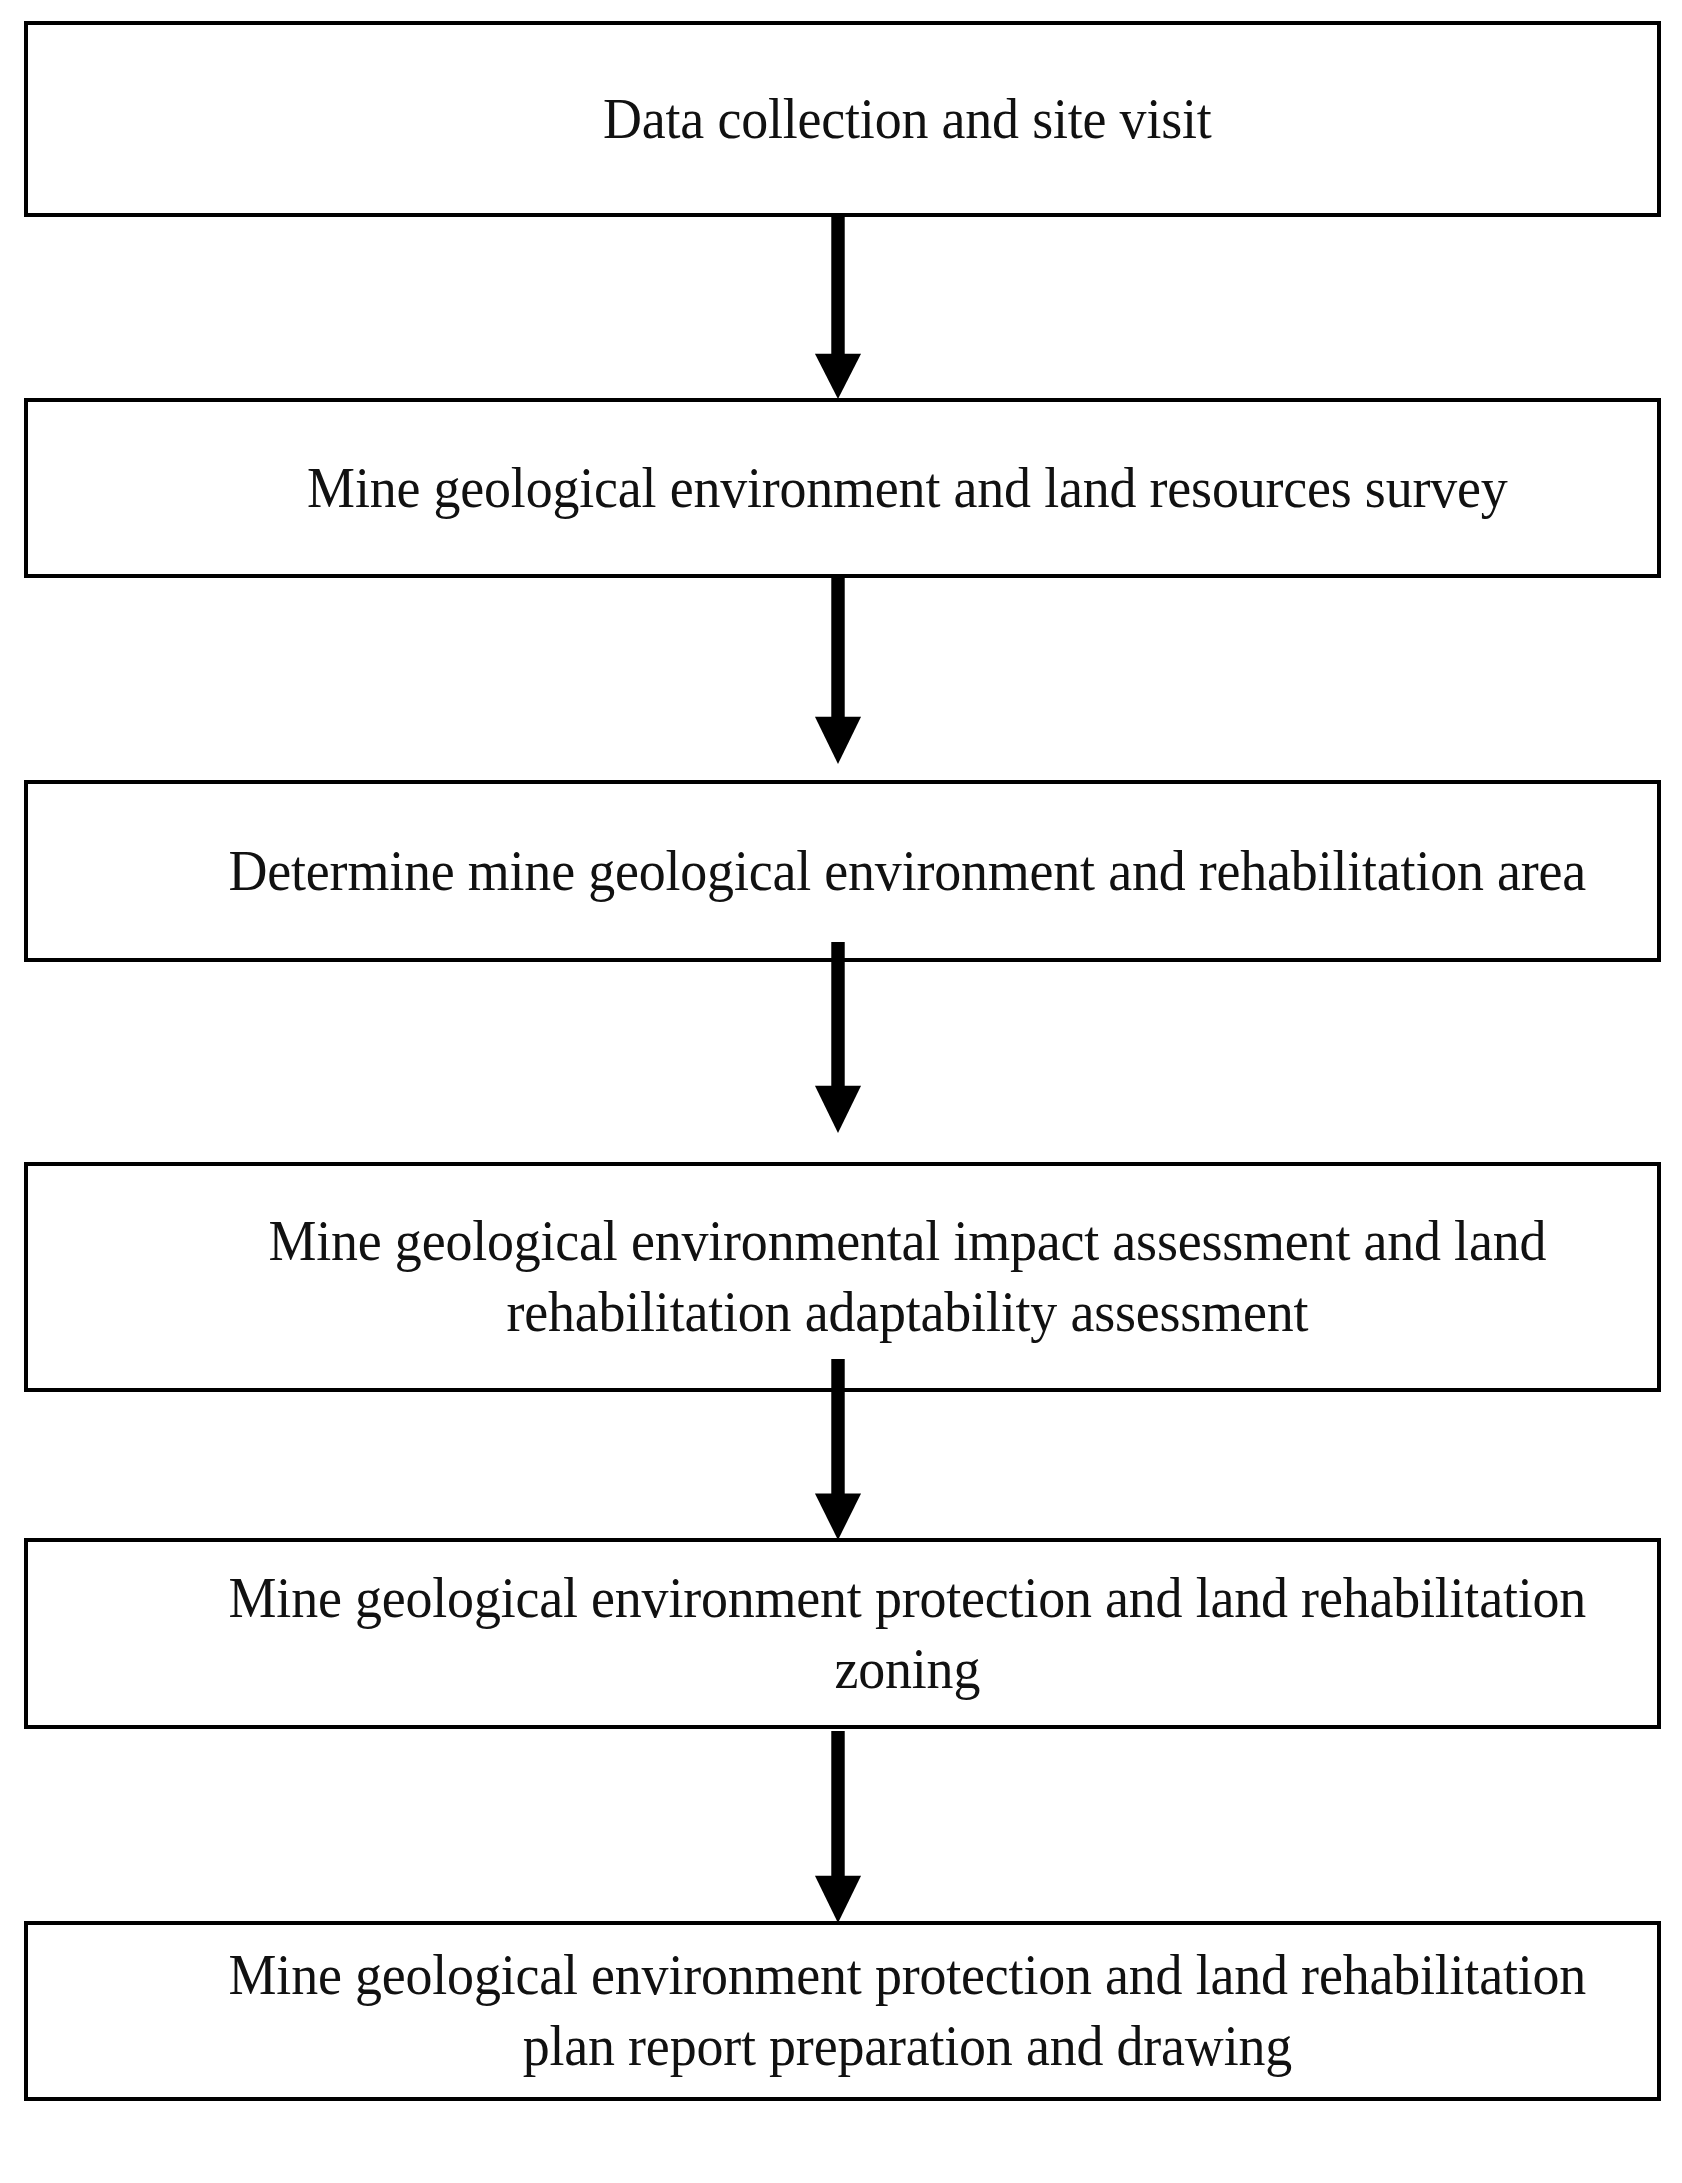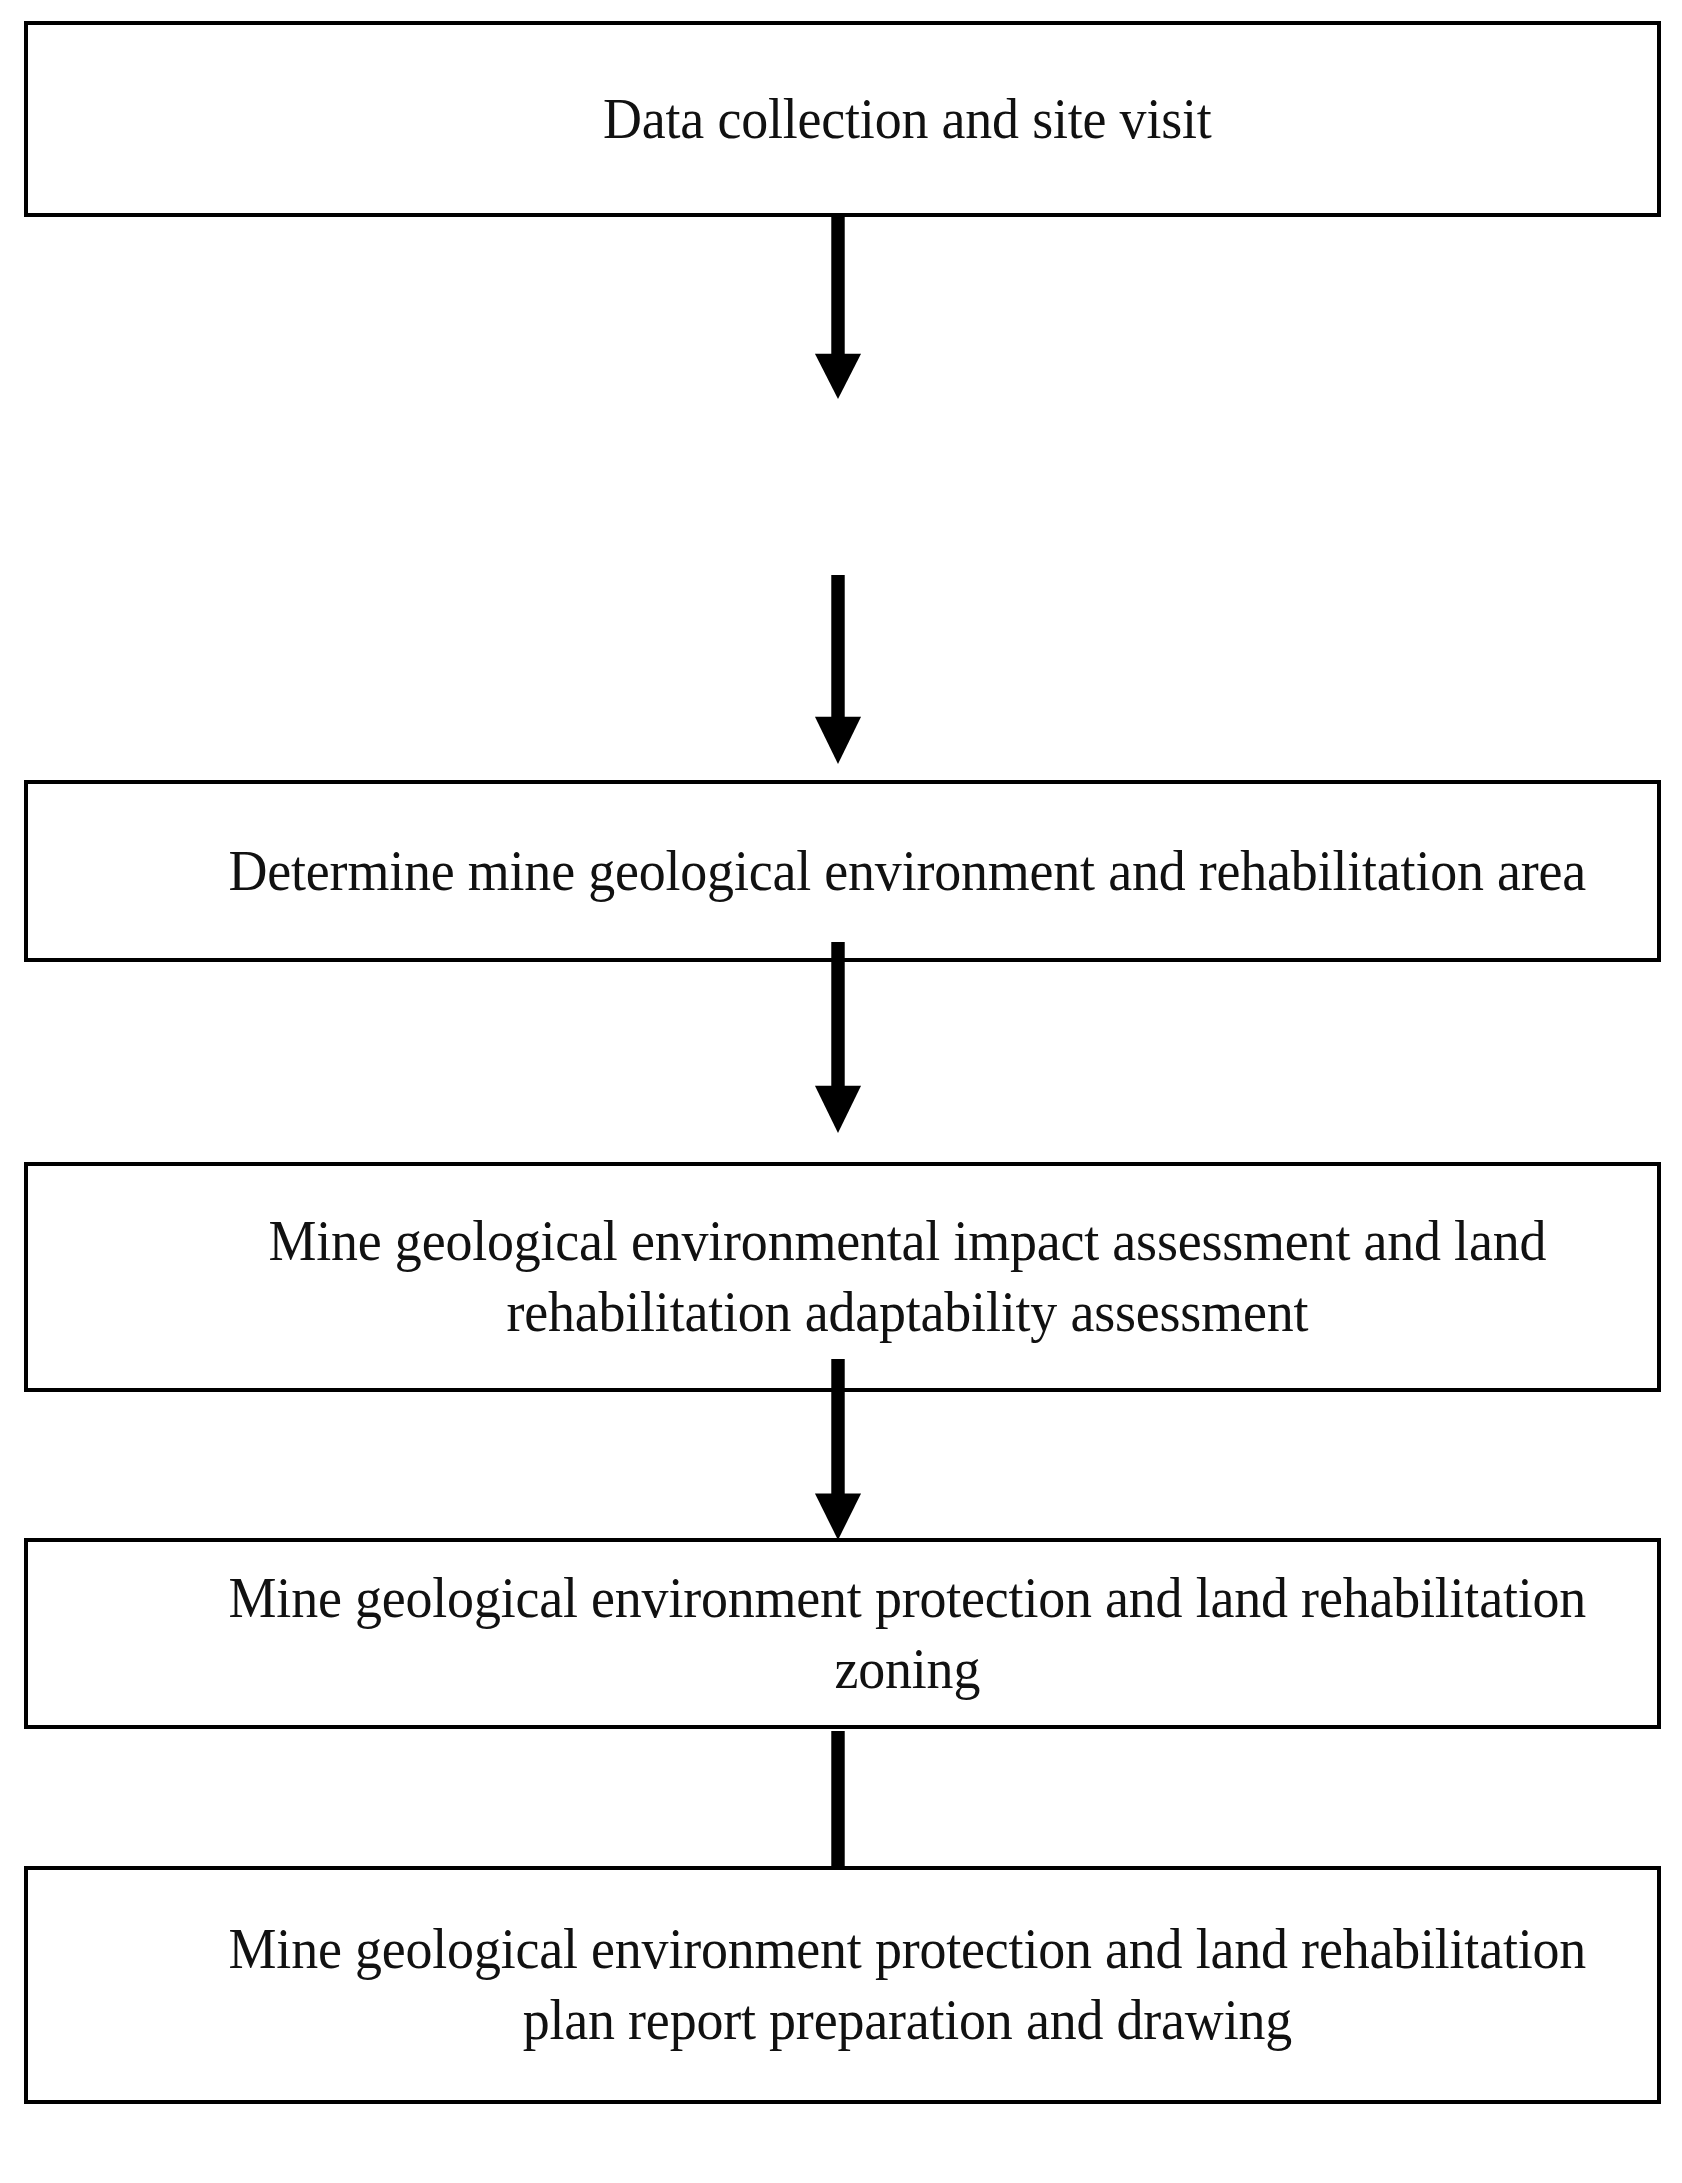--- a/index.html
+++ b/index.html
@@ -41,21 +41,21 @@
     letter-spacing: -0.2px;
     transform: scaleX(0.93);
     transform-origin: center center;
     white-space: pre-line;
   }
   .node-1 { top: 21px;   height: 196px; }
   .node-2 { top: 398px;  height: 180px; }
   .node-3 { top: 780px;  height: 182px; }
   .node-4 { top: 1132px; height: 230px; margin-top: 30px; }
   .node-5 { top: 1538px; height: 191px; }
-  .node-6 { top: 1866px; height: 238px; }
+  .node-6 { top: 1921px; height: 180px; }
 
   .connector {
     position: absolute;
     left: 814px;
     width: 48px;
   }
   .connector svg { display: block; width: 48px; height: 100%; }
 
   .conn-1 { top: 216px;  height: 183px; }
   .conn-2 { top: 575px;  height: 189px; }
@@ -72,20 +72,23 @@
     <span class="node-label">Data collection and site visit</span>
   </div>
 
   <div class="connector conn-1">
     <svg viewBox="0 0 50 190" preserveAspectRatio="none" aria-hidden="true">
       <rect x="18" y="0" width="14" height="146" fill="#000000"></rect>
       <polygon points="1,143 49,143 25,190" fill="#000000"></polygon>
     </svg>
   </div>
 
+  <div class="node node-2">
+    <span class="node-label">Mine geological environment and land resources survey</span>
+  </div>
 
   <div class="connector conn-2">
     <svg viewBox="0 0 50 196" preserveAspectRatio="none" aria-hidden="true">
       <rect x="18" y="0" width="14" height="150" fill="#000000"></rect>
       <polygon points="1,147 49,147 25,196" fill="#000000"></polygon>
     </svg>
   </div>
 
   <div class="node node-3">
     <span class="node-label">Determine mine geological environment and rehabilitation area</span>

